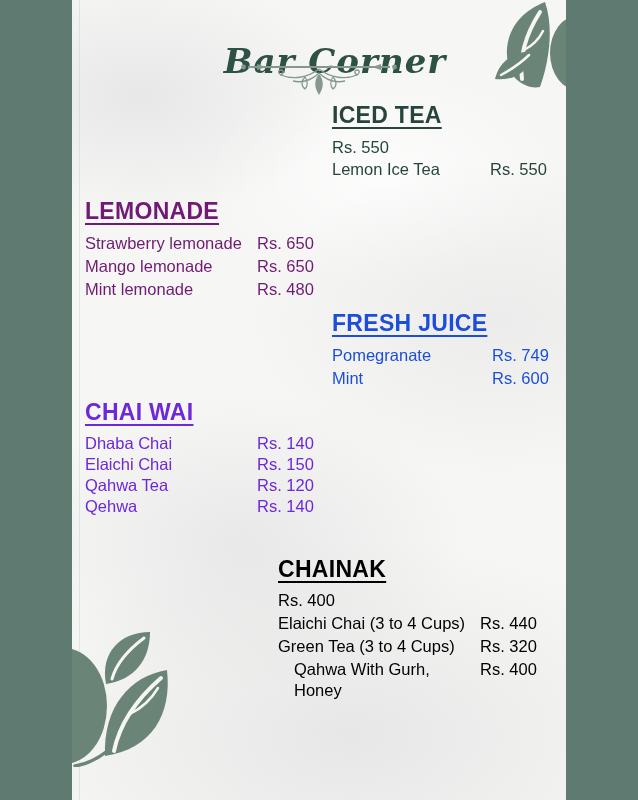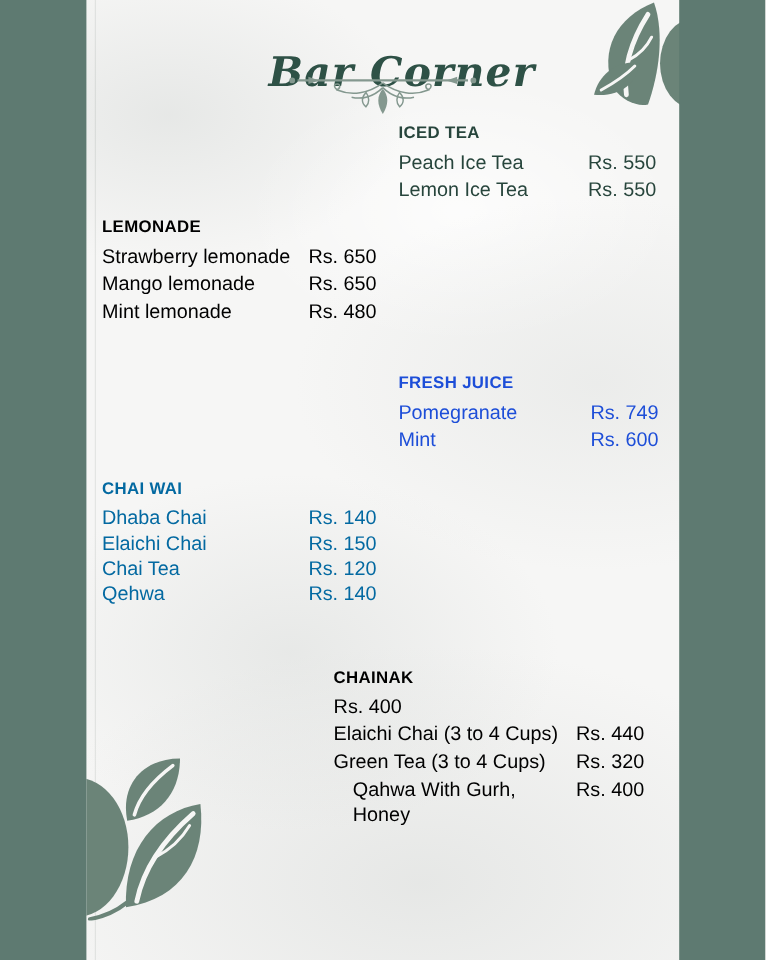--- a/index.html
+++ b/index.html
@@ -44,21 +44,22 @@
     position:absolute; top:62px; left:50%; transform:translateX(-50%);
     z-index:2;
   }
   .leaf-decor { position:absolute; z-index:4; }
   .leaf-decor.top-right   { left:486px; top:0; }
   .leaf-decor.bottom-left { left:72px;  top:622px; }
 
   .menu-section { position:absolute; z-index:2; }
   .sec-title {
     margin:0 0 7px 0;
-    font-size:14px; font-weight:700; letter-spacing:0.3px;
+    font-size:23px; font-weight:700; letter-spacing:0.3px;
+    text-decoration: underline;
     text-decoration-thickness: 1.5px;
     text-underline-offset: 4px;
   }
   .row { display:grid; }
   .item-name, .item-price { font-size:16.5px; }
 
   .sec-iced-tea    { left:332px; top:102px; width:228px; }
   .sec-iced-tea    .row { grid-template-columns:158px auto; }
   .sec-iced-tea    .item-name, .sec-iced-tea .item-price { line-height:22px; }
 
@@ -128,30 +129,29 @@
       <path d="M58,92 C70,86 80,76 86,66" stroke="#f6f6f5" stroke-width="2.5" stroke-linecap="round"></path>
       <path d="M78,10 C48,10 28,31 34,62 C62,58 78,38 78,10 Z" fill="#6b8478"></path>
       <path d="M72,16 C56,28 44,42 40,57" stroke="#f6f6f5" stroke-width="3" stroke-linecap="round"></path>
       <path d="M34,130 C24,138 14,142 3,144" stroke="#6b8478" stroke-width="3.5" stroke-linecap="round"></path>
     </svg>
   </div>
 
   <section class="menu-section sec-iced-tea" style="color:#27453c;">
     <h2 class="sec-title">ICED TEA</h2>
     <div class="row">
-      <span class="item-name">Peach Ice Tea</span>
       <span class="item-price">Rs. 550</span>
     </div>
     <div class="row">
       <span class="item-name">Lemon Ice Tea</span>
       <span class="item-price">Rs. 550</span>
     </div>
   </section>
 
-  <section class="menu-section sec-lemonade" style="color:#000000;">
+  <section class="menu-section sec-lemonade" style="color:#701a75;margin-top:18px;">
     <h2 class="sec-title">LEMONADE</h2>
     <div class="row">
       <span class="item-name">Strawberry lemonade</span>
       <span class="item-price">Rs. 650</span>
     </div>
     <div class="row">
       <span class="item-name">Mango lemonade</span>
       <span class="item-price">Rs. 650</span>
     </div>
     <div class="row">
@@ -165,32 +165,32 @@
     <div class="row">
       <span class="item-name">Pomegranate</span>
       <span class="item-price">Rs. 749</span>
     </div>
     <div class="row">
       <span class="item-name">Mint</span>
       <span class="item-price">Rs. 600</span>
     </div>
   </section>
 
-  <section class="menu-section sec-chai-wai" style="color:#0369a1;">
+  <section class="menu-section sec-chai-wai" style="color:#6d28d9;">
     <h2 class="sec-title">CHAI WAI</h2>
     <div class="row">
       <span class="item-name">Dhaba Chai</span>
       <span class="item-price">Rs. 140</span>
     </div>
     <div class="row">
       <span class="item-name">Elaichi Chai</span>
       <span class="item-price">Rs. 150</span>
     </div>
     <div class="row">
-      <span class="item-name">Chai Tea</span>
+      <span class="item-name">Qahwa Tea</span>
       <span class="item-price">Rs. 120</span>
     </div>
     <div class="row">
       <span class="item-name">Qehwa</span>
       <span class="item-price">Rs. 140</span>
     </div>
   </section>
 
   <section class="menu-section sec-chainak" style="color:#000000;">
     <h2 class="sec-title">CHAINAK</h2>

